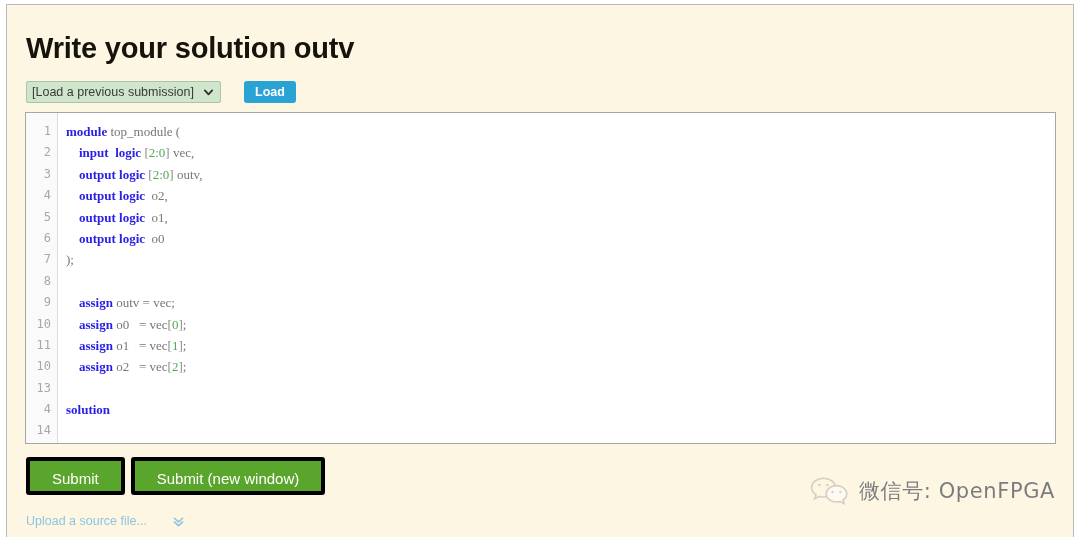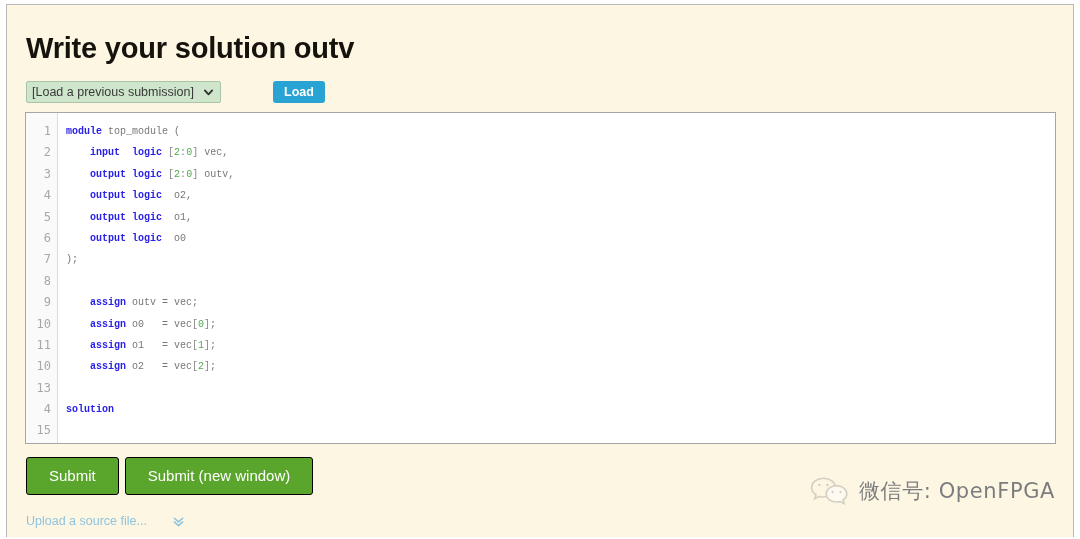--- a/index.html
+++ b/index.html
@@ -41,21 +41,21 @@
     white-space: nowrap;
   }
 
   
   .load-row {
     position: absolute;
     left: 19px;
     top: 76px;
     display: flex;
     align-items: center;
-    gap: 4px;
+    gap: 23px;
   }
   .submission-select {
     -webkit-appearance: none;
     appearance: none;
     background: #cfe6cc;
     border: 1px solid #a9c4a6;
     border-radius: 2px;
     color: #3a3a3a;
     font-family: "Liberation Sans", sans-serif;
     font-size: 12.5px;
@@ -84,21 +84,20 @@
     color: #ffffff;
     border: none;
     border-radius: 3px;
     font-family: "Liberation Sans", sans-serif;
     font-size: 12.5px;
     font-weight: bold;
     height: 22px;
     padding: 0 11px;
     cursor: pointer;
     line-height: 22px;
-    margin-left: 48px;
   }
 
   
   .editor {
     position: absolute;
     left: 18px;
     top: 107px;
     width: 1031px;
     height: 332px;
     box-sizing: border-box;
@@ -130,40 +129,40 @@
     flex: 1 1 auto;
     padding-top: 8px;
     padding-left: 8px;
     box-sizing: border-box;
   }
   .code-line {
     height: 21.4px;
     line-height: 21.4px;
     white-space: pre;
     color: #777777;
-    font-size: 10px;
-    font-family: Liberation Mono, monospace;
+    font-size: 13px;
+    font-family: Liberation Serif, serif;
   }
   .tok-kw   { color: #2a21e8; font-weight: bold; }
   .tok-num  { color: #4fa84f; }
   .tok-punct{ color: #888888; }
   .tok-id   { color: #777777; }
 
   
   .submit-row {
     position: absolute;
     left: 19px;
     top: 452px;
     display: flex;
     gap: 6px;
   }
   .btn-submit {
     background: #5aa52b;
     color: #ffffff;
-    border: 1px solid #000000;
+    border: 4px solid #000000;
     border-radius: 3px;
     font-family: "Liberation Sans", sans-serif;
     font-size: 15px;
     height: 38px;
     padding: 0 22px;
     cursor: pointer;
     line-height: 36px;
     box-sizing: border-box;
   }
 
@@ -238,21 +237,21 @@
         <div class="ln">5</div>
         <div class="ln">6</div>
         <div class="ln">7</div>
         <div class="ln">8</div>
         <div class="ln">9</div>
         <div class="ln">10</div>
         <div class="ln">11</div>
         <div class="ln">10</div>
         <div class="ln">13</div>
         <div class="ln">4</div>
-        <div class="ln">15</div>
+        <div class="ln">14</div>
       </div>
     <div class="code-area">
         <div class="code-line"><span class="tok-kw">module</span><span class="tok-id"> top_module (</span></div>
         <div class="code-line"><span class="tok-id">    </span><span class="tok-kw">input</span><span class="tok-id">  </span><span class="tok-kw">logic</span><span class="tok-id"> </span><span class="tok-punct">[</span><span class="tok-num">2</span><span class="tok-punct">:</span><span class="tok-num">0</span><span class="tok-punct">]</span><span class="tok-id"> vec,</span></div>
         <div class="code-line"><span class="tok-id">    </span><span class="tok-kw">output</span><span class="tok-id"> </span><span class="tok-kw">logic</span><span class="tok-id"> </span><span class="tok-punct">[</span><span class="tok-num">2</span><span class="tok-punct">:</span><span class="tok-num">0</span><span class="tok-punct">]</span><span class="tok-id"> outv,</span></div>
         <div class="code-line"><span class="tok-id">    </span><span class="tok-kw">output</span><span class="tok-id"> </span><span class="tok-kw">logic</span><span class="tok-id">  o2,</span></div>
         <div class="code-line"><span class="tok-id">    </span><span class="tok-kw">output</span><span class="tok-id"> </span><span class="tok-kw">logic</span><span class="tok-id">  o1,</span></div>
         <div class="code-line"><span class="tok-id">    </span><span class="tok-kw">output</span><span class="tok-id"> </span><span class="tok-kw">logic</span><span class="tok-id">  o0</span></div>
         <div class="code-line"><span class="tok-id">);</span></div>
         <div class="code-line">&nbsp;</div>

